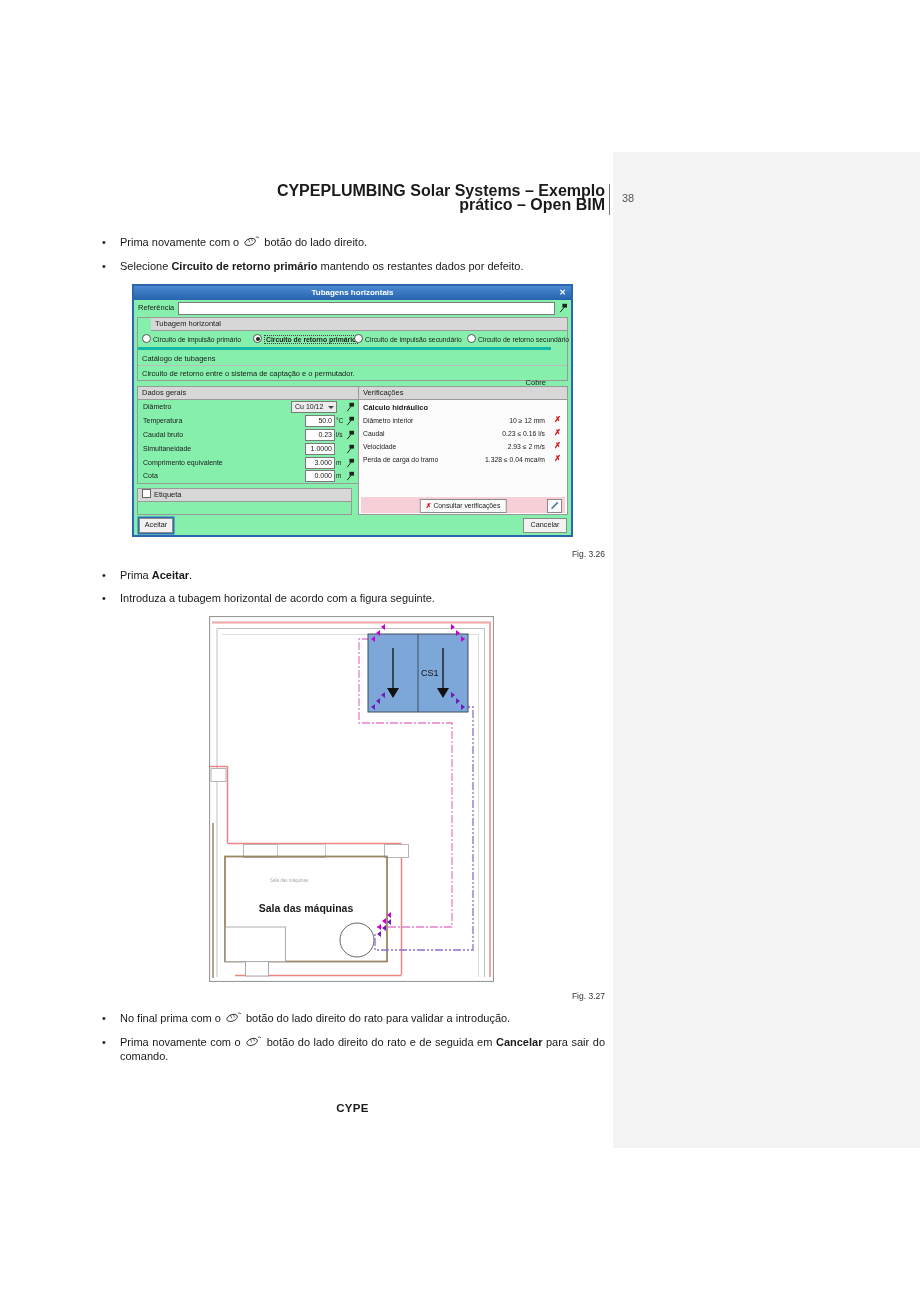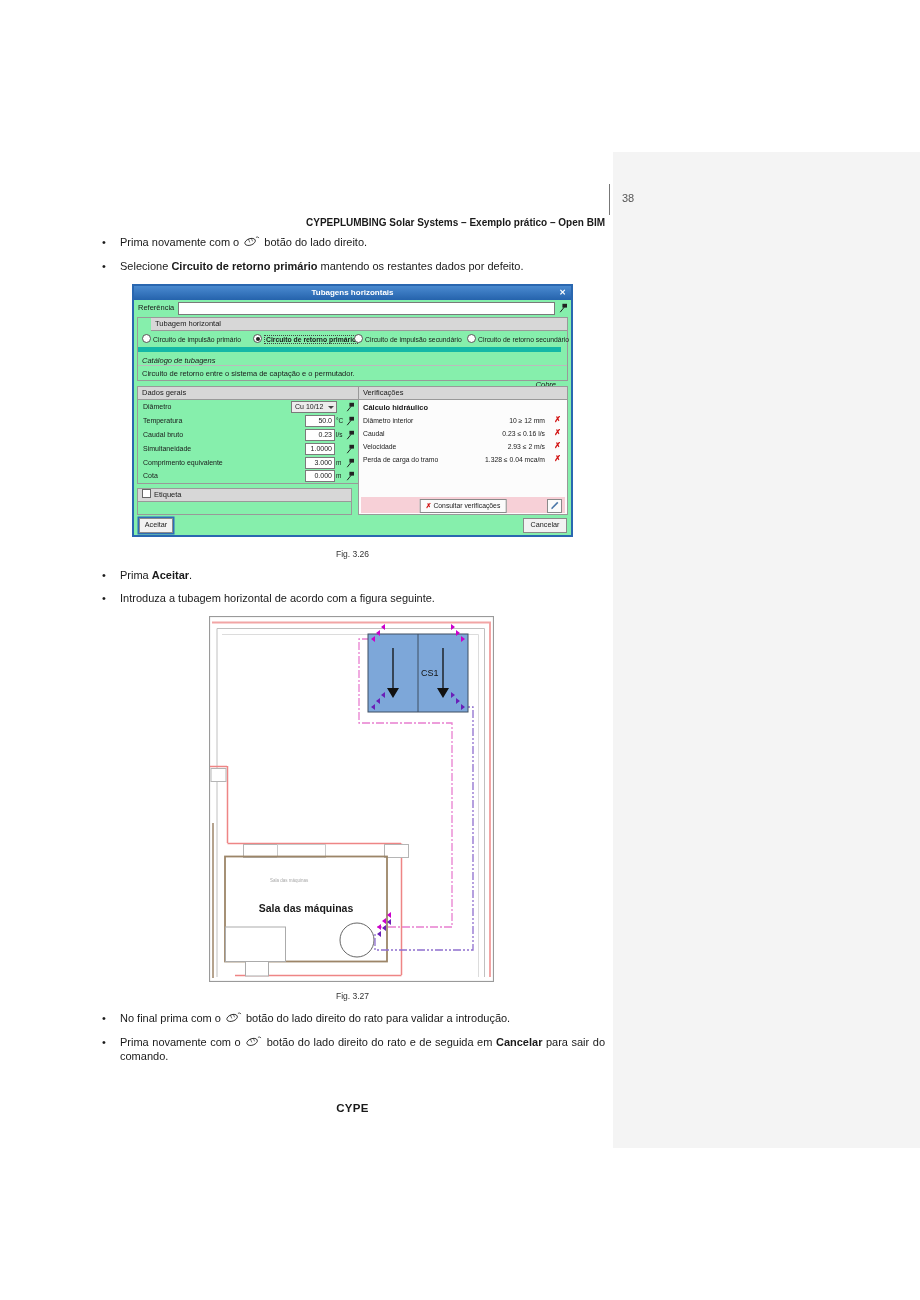--- a/index.html
+++ b/index.html
@@ -2,33 +2,33 @@
 <html><head>
 <meta charset="utf-8">
 <style>
   html,body{margin:0;padding:0;background:#fff;}
   .page{position:relative;width:920px;height:1300px;background:#fff;overflow:hidden;
         font-family:"Liberation Sans", sans-serif;color:#1a1a1a;}
   .band{position:absolute;left:613px;top:152px;width:307px;height:996px;background:#f4f4f4;}
 
   
   .hdr{position:absolute;left:220px;top:184px;width:385px;text-align:right;line-height:14px;}
-  .hdr .t{font-size:10px;font-weight:bold;margin-top:32px;}
+  .hdr .t{font-size:16px;font-weight:bold;}
   .hdr .s{font-size:11px;}
   .hdr-div{position:absolute;left:609px;top:184px;width:1px;height:31px;background:#777;}
   .pageno{position:absolute;left:622px;top:192px;font-size:11px;color:#555;}
 
   
   .bullet{position:absolute;left:120px;width:485px;font-size:11px;line-height:13.5px;}
   .bullet .dot{position:absolute;left:-18px;top:0;font-size:11px;}
   .bullet b{font-weight:bold;}
   .just{text-align:justify;}
   .micon{display:inline-block;vertical-align:-2px;margin:0 1px;}
 
-  .caption{position:absolute;left:100px;width:505px;text-align:center;font-size:8.5px;color:#333;}
+  .caption{position:absolute;left:100px;width:505px;text-align:right;font-size:8.5px;color:#333;}
   .footer{position:absolute;left:100px;top:1102px;width:505px;text-align:center;
           font-size:11.5px;font-weight:bold;letter-spacing:.3px;}
 
   
   .dlg{position:absolute;left:132px;top:284px;width:441px;height:253px;box-sizing:border-box;
        border:2px solid #2a67b0;background:#86efac;font-size:7.5px;}
   .dlg .tbar{position:absolute;left:0;top:0;right:0;height:14px;
        background:linear-gradient(#4a8ad0,#2563ac);color:#fff;font-weight:bold;font-size:8px;
        text-align:center;line-height:14px;}
   .dlg .tbar .x{position:absolute;right:5px;top:0;font-size:8px;cursor:default;}
@@ -41,21 +41,21 @@
   .ghead{height:12px;line-height:12px;background:#d7d7d7;border-bottom:1px solid #999;padding-left:4px;}
 
   .g1{left:3px;top:31px;width:431px;height:64px;padding-left:13px;}
   .radiorow{position:absolute;left:0;top:13px;right:0;height:16px;font-size:6.8px;}
   .ritem{position:absolute;top:3px;white-space:nowrap;}
   .rc{display:inline-block;width:7px;height:7px;border:1px solid #555;border-radius:50%;
       background:#fff;vertical-align:-1px;margin-right:2px;position:relative;}
   .ritem.checked .rc::after{content:"";position:absolute;left:1.5px;top:1.5px;width:4px;height:4px;
       border-radius:50%;background:#222;}
   .ritem.checked .rl{font-weight:bold;border:1px dotted #444;padding:0 1px;}
-  .catrow{position:absolute;left:0;top:29px;right:6px;height:17px;border-top:5px solid #14b8a6;line-height:17px;font-style:italic;}
+  .catrow{position:absolute;left:0;top:29px;right:16px;height:17px;border-top:3px solid #14b8a6;line-height:17px;}
   .catrow .cl{position:absolute;left:4px;}
   .catrow .cv{position:absolute;right:5px;margin-top:24px;}
   .descrow{position:absolute;left:0;top:47px;right:0;bottom:0;border-top:1px solid #bbb;line-height:16px;padding-left:4px;}
 
   .dpanel{left:3px;top:100px;width:258px;height:98px;}
   .drow{position:absolute;left:0;right:0;height:12px;font-size:7px;}
   .drow .lab{position:absolute;left:5px;top:2px;}
   .dfield{position:absolute;left:167px;top:0;width:26px;height:10px;background:#fff;
           border:1px solid #7a7a7a;font-size:7px;text-align:right;padding-right:2px;line-height:10px;}
   .dselect{position:absolute;left:153px;top:0;width:41px;height:10px;background:#ececec;

